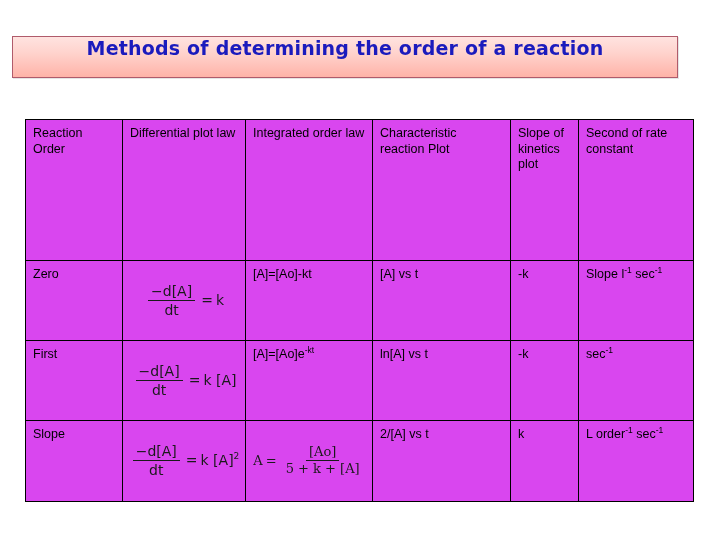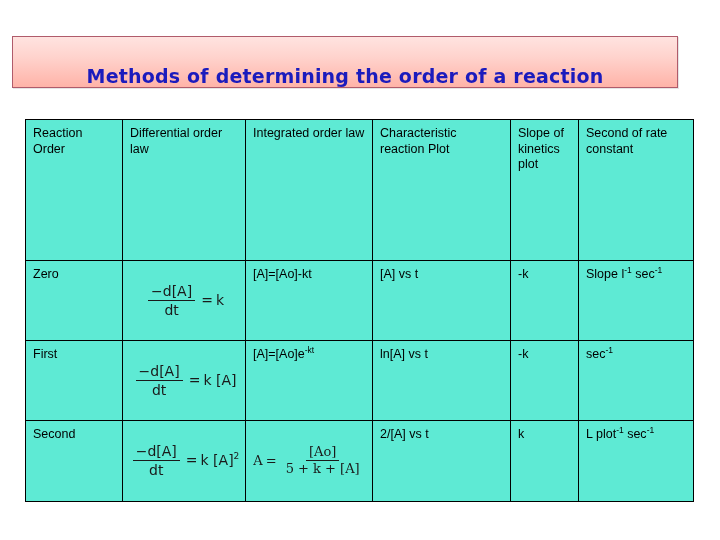--- a/index.html
+++ b/index.html
@@ -14,47 +14,47 @@
     overflow: hidden;
     position: relative;
   }
 
   
   #title-banner {
     position: absolute;
     left: 12px;
     top: 36px;
     width: 666px;
-    height: 52px;
+    height: 42px;
     box-sizing: border-box;
     border: 1px solid #b05b6b;
     background: linear-gradient(to bottom, #ffe3e0 0%, #ffd3cd 40%, #ffb3a8 100%);
     display: flex;
-    align-items: flex-end;
+    align-items: flex-start;
     justify-content: center;
     box-shadow: 1px 1px 0 rgba(0,0,0,0.10);
   }
   #title-banner .title-text {
     font-family: "DejaVu Sans", sans-serif;
     font-weight: bold;
     font-size: 19px;
     color: #1b1bbd;
     letter-spacing: 0.2px;
     white-space: nowrap;
   }
 
   
   #order-table {
     position: absolute;
     left: 25px;
     top: 119px;
     width: 668px;
     border-collapse: collapse;
     table-layout: fixed;
-    background: #5eead4;
+    background: #d946ef;
   }
   #order-table td {
     border: 1.6px solid #000000;
     vertical-align: top;
     padding: 6px 6px 6px 7px;
     font-size: 12.5px;
     color: #000000;
     line-height: 1.25;
     font-family: "Liberation Sans", sans-serif;
   }
@@ -126,21 +126,21 @@
       <col class="col-slope">
       <col class="col-units">
   </colgroup>
   <tbody>
 
     <tr class="head-row">
       <td>
         <span class="cell-label">Reaction Order</span>
       </td>
       <td>
-        <span class="cell-label">Differential order law</span>
+        <span class="cell-label">Differential plot law</span>
       </td>
       <td>
         <span class="cell-label">Integrated order law</span>
       </td>
       <td>
         <span class="cell-label">Characteristic reaction Plot</span>
       </td>
       <td>
         <span class="cell-label">Slope of kinetics plot</span>
       </td>
@@ -200,21 +200,21 @@
       <td>
         <span>-k</span>
       </td>
       <td>
         <span><span>sec</span><sup>-1</sup></span>
       </td>
     </tr>
 
     <tr class="second-row">
       <td>
-        <span>Second</span>
+        <span>Slope</span>
       </td>
       <td>
         <div class="eq">
           <span class="frac">
             <span class="num">−d[A]</span>
             <span class="den">dt</span>
           </span>
           <span class="op">=</span>
           <span><span>k [A]</span><sup>2</sup></span>
         </div>
@@ -229,18 +229,18 @@
           </span>
         </div>
       </td>
       <td>
         <span>2/[A] vs t</span>
       </td>
       <td>
         <span>k</span>
       </td>
       <td>
-        <span><span>L plot</span><sup>-1</sup><span> sec</span><sup>-1</sup></span>
+        <span><span>L order</span><sup>-1</sup><span> sec</span><sup>-1</sup></span>
       </td>
     </tr>
 
   </tbody>
 </table>
 
 </body></html>

